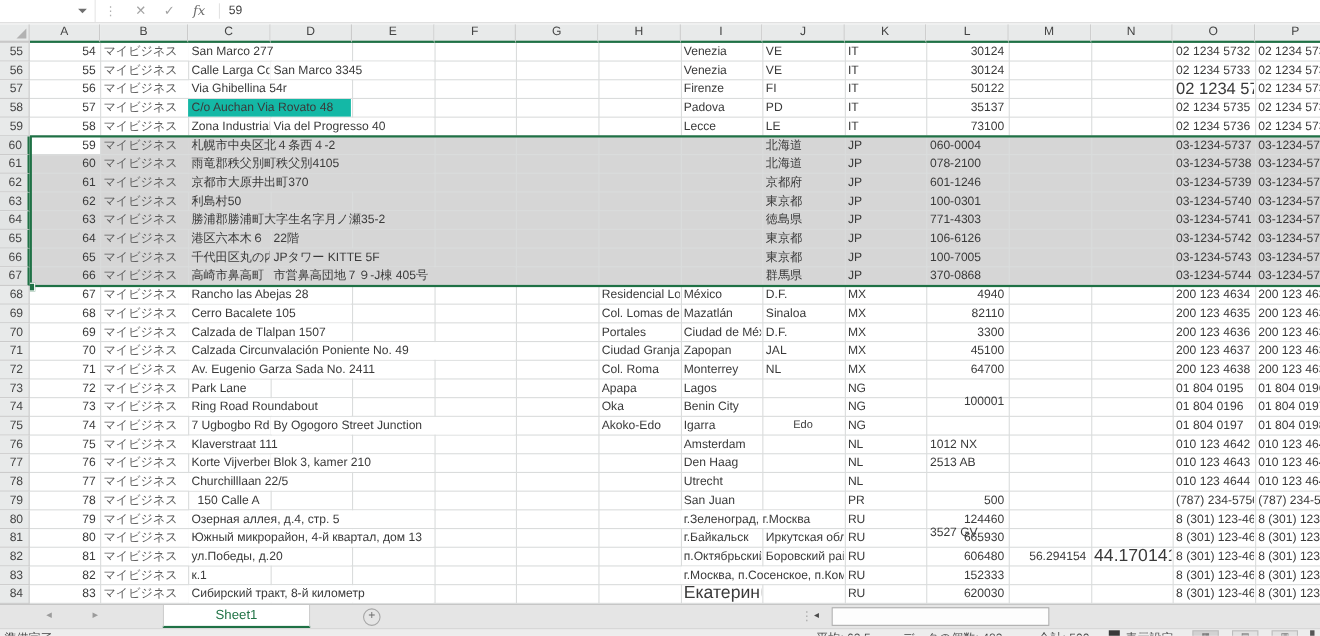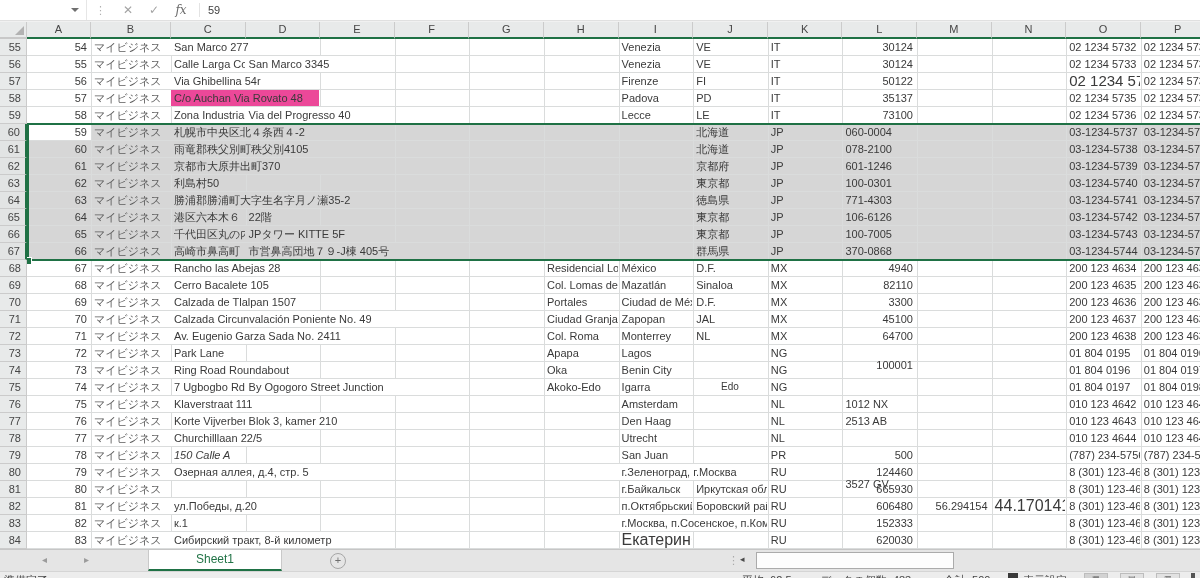--- a/index.html
+++ b/index.html
@@ -143,21 +143,21 @@
       <div style="left: 91px; top: 51px; width: 79px; height: 16px; line-height: 16px; font-size: 11px; overflow: hidden; white-space: nowrap; padding: 0px 3px; box-sizing: border-box; z-index: 2; color: rgb(92, 92, 92); text-align: left; position: absolute;">マイビジネス</div>
       <div style="left: 171px; top: 51px; width: 148.2px; height: 16px; line-height: 16px; font-size: 11px; overflow: hidden; white-space: nowrap; padding: 0px 3px; box-sizing: border-box; z-index: 2; color: rgb(58, 58, 58); text-align: left; position: absolute; background: rgb(255, 255, 255);">Via Ghibellina 54r</div>
       <div style="left: 618.6px; top: 51px; width: 73.6px; height: 16px; line-height: 16px; font-size: 11px; overflow: hidden; white-space: nowrap; padding: 0px 3px; box-sizing: border-box; z-index: 2; color: rgb(58, 58, 58); text-align: left; position: absolute;">Firenze</div>
       <div style="left: 693.2px; top: 51px; width: 73.6px; height: 16px; line-height: 16px; font-size: 11px; overflow: hidden; white-space: nowrap; padding: 0px 3px; box-sizing: border-box; z-index: 2; color: rgb(58, 58, 58); text-align: left; position: absolute;">FI</div>
       <div style="left: 767.8px; top: 51px; width: 73.6px; height: 16px; line-height: 16px; font-size: 11px; overflow: hidden; white-space: nowrap; padding: 0px 3px; box-sizing: border-box; z-index: 2; color: rgb(58, 58, 58); text-align: left; position: absolute;">IT</div>
       <div style="left: 842.4px; top: 51px; width: 73.6px; height: 16px; line-height: 16px; font-size: 11px; overflow: hidden; white-space: nowrap; padding: 0px 3px; box-sizing: border-box; z-index: 2; color: rgb(58, 58, 58); text-align: right; position: absolute;">50122</div>
       <div style="left: 1066.2px; top: 51px; width: 73.6px; height: 16px; line-height: 16px; font-size: 15px; overflow: hidden; white-space: nowrap; padding: 0px 3px; box-sizing: border-box; z-index: 2; color: rgb(58, 58, 58); text-align: left; position: absolute;">02 1234 5734</div>
       <div style="left: 1140.8px; top: 51px; width: 73.6px; height: 16px; line-height: 16px; font-size: 11px; overflow: hidden; white-space: nowrap; padding: 0px 3px; box-sizing: border-box; z-index: 2; color: rgb(58, 58, 58); text-align: left; position: absolute;">02 1234 573</div>
       <div style="left: 27px; top: 68px; width: 63px; height: 16px; line-height: 16px; font-size: 11px; overflow: hidden; white-space: nowrap; padding: 0px 3px; box-sizing: border-box; z-index: 2; color: rgb(58, 58, 58); text-align: right; position: absolute;">57</div>
       <div style="left: 91px; top: 68px; width: 79px; height: 16px; line-height: 16px; font-size: 11px; overflow: hidden; white-space: nowrap; padding: 0px 3px; box-sizing: border-box; z-index: 2; color: rgb(92, 92, 92); text-align: left; position: absolute;">マイビジネス</div>
-      <div style="left: 171px; top: 68px; width: 148.2px; height: 16px; line-height: 16px; font-size: 11px; overflow: hidden; white-space: nowrap; padding: 0px 3px; box-sizing: border-box; z-index: 2; color: rgb(58, 58, 58); text-align: left; position: absolute; background: #ec4899;">C/o Auchan Via Rovato 48</div>
+      <div style="left: 171px; top: 68px; width: 148.2px; height: 16px; line-height: 16px; font-size: 11px; overflow: hidden; white-space: nowrap; padding: 0px 3px; box-sizing: border-box; z-index: 2; color: rgb(58, 58, 58); text-align: left; position: absolute; background: #14b8a6;">C/o Auchan Via Rovato 48</div>
       <div style="left: 618.6px; top: 68px; width: 73.6px; height: 16px; line-height: 16px; font-size: 11px; overflow: hidden; white-space: nowrap; padding: 0px 3px; box-sizing: border-box; z-index: 2; color: rgb(58, 58, 58); text-align: left; position: absolute;">Padova</div>
       <div style="left: 693.2px; top: 68px; width: 73.6px; height: 16px; line-height: 16px; font-size: 11px; overflow: hidden; white-space: nowrap; padding: 0px 3px; box-sizing: border-box; z-index: 2; color: rgb(58, 58, 58); text-align: left; position: absolute;">PD</div>
       <div style="left: 767.8px; top: 68px; width: 73.6px; height: 16px; line-height: 16px; font-size: 11px; overflow: hidden; white-space: nowrap; padding: 0px 3px; box-sizing: border-box; z-index: 2; color: rgb(58, 58, 58); text-align: left; position: absolute;">IT</div>
       <div style="left: 842.4px; top: 68px; width: 73.6px; height: 16px; line-height: 16px; font-size: 11px; overflow: hidden; white-space: nowrap; padding: 0px 3px; box-sizing: border-box; z-index: 2; color: rgb(58, 58, 58); text-align: right; position: absolute;">35137</div>
       <div style="left: 1066.2px; top: 68px; width: 73.6px; height: 16px; line-height: 16px; font-size: 11px; overflow: hidden; white-space: nowrap; padding: 0px 3px; box-sizing: border-box; z-index: 2; color: rgb(58, 58, 58); text-align: left; position: absolute;">02 1234 5735</div>
       <div style="left: 1140.8px; top: 68px; width: 73.6px; height: 16px; line-height: 16px; font-size: 11px; overflow: hidden; white-space: nowrap; padding: 0px 3px; box-sizing: border-box; z-index: 2; color: rgb(58, 58, 58); text-align: left; position: absolute;">02 1234 573</div>
       <div style="left: 27px; top: 85px; width: 63px; height: 16px; line-height: 16px; font-size: 11px; overflow: hidden; white-space: nowrap; padding: 0px 3px; box-sizing: border-box; z-index: 2; color: rgb(58, 58, 58); text-align: right; position: absolute;">58</div>
       <div style="left: 91px; top: 85px; width: 79px; height: 16px; line-height: 16px; font-size: 11px; overflow: hidden; white-space: nowrap; padding: 0px 3px; box-sizing: border-box; z-index: 2; color: rgb(92, 92, 92); text-align: left; position: absolute;">マイビジネス</div>
       <div style="left: 171px; top: 85px; width: 73.6px; height: 16px; line-height: 16px; font-size: 11px; overflow: hidden; white-space: nowrap; padding: 0px 3px; box-sizing: border-box; z-index: 2; color: rgb(58, 58, 58); text-align: left; position: absolute;">Zona Industriale</div>
       <div style="left: 245.6px; top: 85px; width: 148.2px; height: 16px; line-height: 16px; font-size: 11px; overflow: hidden; white-space: nowrap; padding: 0px 3px; box-sizing: border-box; z-index: 2; color: rgb(58, 58, 58); text-align: left; position: absolute; background: rgb(255, 255, 255);">Via del Progresso 40</div>
@@ -331,36 +331,37 @@
       <div style="left: 27px; top: 408px; width: 63px; height: 16px; line-height: 16px; font-size: 11px; overflow: hidden; white-space: nowrap; padding: 0px 3px; box-sizing: border-box; z-index: 2; color: rgb(58, 58, 58); text-align: right; position: absolute;">77</div>
       <div style="left: 91px; top: 408px; width: 79px; height: 16px; line-height: 16px; font-size: 11px; overflow: hidden; white-space: nowrap; padding: 0px 3px; box-sizing: border-box; z-index: 2; color: rgb(92, 92, 92); text-align: left; position: absolute;">マイビジネス</div>
       <div style="left: 171px; top: 408px; width: 148.2px; height: 16px; line-height: 16px; font-size: 11px; overflow: hidden; white-space: nowrap; padding: 0px 3px; box-sizing: border-box; z-index: 2; color: rgb(58, 58, 58); text-align: left; position: absolute; background: rgb(255, 255, 255);">Churchilllaan 22/5</div>
       <div style="left: 618.6px; top: 408px; width: 73.6px; height: 16px; line-height: 16px; font-size: 11px; overflow: hidden; white-space: nowrap; padding: 0px 3px; box-sizing: border-box; z-index: 2; color: rgb(58, 58, 58); text-align: left; position: absolute;">Utrecht</div>
       <div style="left: 767.8px; top: 408px; width: 73.6px; height: 16px; line-height: 16px; font-size: 11px; overflow: hidden; white-space: nowrap; padding: 0px 3px; box-sizing: border-box; z-index: 2; color: rgb(58, 58, 58); text-align: left; position: absolute;">NL</div>
       <div style="left: 842.4px; top: 408px; width: 73.6px; height: 16px; line-height: 16px; font-size: 11px; overflow: hidden; white-space: nowrap; padding: 0px 3px; box-sizing: border-box; z-index: 2; color: rgb(58, 58, 58); text-align: left; position: absolute; margin-top: 46px;">3527 GV</div>
       <div style="left: 1066.2px; top: 408px; width: 73.6px; height: 16px; line-height: 16px; font-size: 11px; overflow: hidden; white-space: nowrap; padding: 0px 3px; box-sizing: border-box; z-index: 2; color: rgb(58, 58, 58); text-align: left; position: absolute;">010 123 4644</div>
       <div style="left: 1140.8px; top: 408px; width: 73.6px; height: 16px; line-height: 16px; font-size: 11px; overflow: hidden; white-space: nowrap; padding: 0px 3px; box-sizing: border-box; z-index: 2; color: rgb(58, 58, 58); text-align: left; position: absolute;">010 123 464</div>
       <div style="left: 27px; top: 425px; width: 63px; height: 16px; line-height: 16px; font-size: 11px; overflow: hidden; white-space: nowrap; padding: 0px 3px; box-sizing: border-box; z-index: 2; color: rgb(58, 58, 58); text-align: right; position: absolute;">78</div>
       <div style="left: 91px; top: 425px; width: 79px; height: 16px; line-height: 16px; font-size: 11px; overflow: hidden; white-space: nowrap; padding: 0px 3px; box-sizing: border-box; z-index: 2; color: rgb(92, 92, 92); text-align: left; position: absolute;">マイビジネス</div>
-      <div style="left: 171px; top: 425px; width: 73.6px; height: 16px; line-height: 16px; font-size: 11px; overflow: hidden; white-space: nowrap; padding: 0px 3px; box-sizing: border-box; z-index: 2; color: rgb(58, 58, 58); text-align: left; position: absolute; font-style: italic;">150 Calle A</div>
+      <div style="left: 171px; top: 425px; width: 73.6px; height: 16px; line-height: 16px; font-size: 11px; overflow: hidden; white-space: nowrap; padding: 0px 3px; box-sizing: border-box; z-index: 2; color: rgb(58, 58, 58); text-align: center; position: absolute;">150 Calle A</div>
       <div style="left: 618.6px; top: 425px; width: 73.6px; height: 16px; line-height: 16px; font-size: 11px; overflow: hidden; white-space: nowrap; padding: 0px 3px; box-sizing: border-box; z-index: 2; color: rgb(58, 58, 58); text-align: left; position: absolute;">San Juan</div>
       <div style="left: 767.8px; top: 425px; width: 73.6px; height: 16px; line-height: 16px; font-size: 11px; overflow: hidden; white-space: nowrap; padding: 0px 3px; box-sizing: border-box; z-index: 2; color: rgb(58, 58, 58); text-align: left; position: absolute;">PR</div>
       <div style="left: 842.4px; top: 425px; width: 73.6px; height: 16px; line-height: 16px; font-size: 11px; overflow: hidden; white-space: nowrap; padding: 0px 3px; box-sizing: border-box; z-index: 2; color: rgb(58, 58, 58); text-align: right; position: absolute;">500</div>
       <div style="left: 1066.2px; top: 425px; width: 73.6px; height: 16px; line-height: 16px; font-size: 11px; overflow: hidden; white-space: nowrap; padding: 0px 3px; box-sizing: border-box; z-index: 2; color: rgb(58, 58, 58); text-align: left; position: absolute;">(787) 234-5756</div>
       <div style="left: 1140.8px; top: 425px; width: 73.6px; height: 16px; line-height: 16px; font-size: 11px; overflow: hidden; white-space: nowrap; padding: 0px 3px; box-sizing: border-box; z-index: 2; color: rgb(58, 58, 58); text-align: left; position: absolute;">(787) 234-57</div>
       <div style="left: 27px; top: 442px; width: 63px; height: 16px; line-height: 16px; font-size: 11px; overflow: hidden; white-space: nowrap; padding: 0px 3px; box-sizing: border-box; z-index: 2; color: rgb(58, 58, 58); text-align: right; position: absolute;">79</div>
       <div style="left: 91px; top: 442px; width: 79px; height: 16px; line-height: 16px; font-size: 11px; overflow: hidden; white-space: nowrap; padding: 0px 3px; box-sizing: border-box; z-index: 2; color: rgb(92, 92, 92); text-align: left; position: absolute;">マイビジネス</div>
       <div style="left: 171px; top: 442px; width: 222.8px; height: 16px; line-height: 16px; font-size: 11px; overflow: hidden; white-space: nowrap; padding: 0px 3px; box-sizing: border-box; z-index: 2; color: rgb(58, 58, 58); text-align: left; position: absolute; background: rgb(255, 255, 255);">Озерная аллея, д.4, стр. 5</div>
       <div style="left: 618.6px; top: 442px; width: 148.2px; height: 16px; line-height: 16px; font-size: 11px; overflow: hidden; white-space: nowrap; padding: 0px 3px; box-sizing: border-box; z-index: 2; color: rgb(58, 58, 58); text-align: left; position: absolute; background: rgb(255, 255, 255);">г.Зеленоград, г.Москва</div>
       <div style="left: 767.8px; top: 442px; width: 73.6px; height: 16px; line-height: 16px; font-size: 11px; overflow: hidden; white-space: nowrap; padding: 0px 3px; box-sizing: border-box; z-index: 2; color: rgb(58, 58, 58); text-align: left; position: absolute;">RU</div>
       <div style="left: 842.4px; top: 442px; width: 73.6px; height: 16px; line-height: 16px; font-size: 11px; overflow: hidden; white-space: nowrap; padding: 0px 3px; box-sizing: border-box; z-index: 2; color: rgb(58, 58, 58); text-align: right; position: absolute;">124460</div>
       <div style="left: 1066.2px; top: 442px; width: 73.6px; height: 16px; line-height: 16px; font-size: 11px; overflow: hidden; white-space: nowrap; padding: 0px 3px; box-sizing: border-box; z-index: 2; color: rgb(58, 58, 58); text-align: left; position: absolute;">8 (301) 123-46</div>
       <div style="left: 1140.8px; top: 442px; width: 73.6px; height: 16px; line-height: 16px; font-size: 11px; overflow: hidden; white-space: nowrap; padding: 0px 3px; box-sizing: border-box; z-index: 2; color: rgb(58, 58, 58); text-align: left; position: absolute;">8 (301) 123-4</div>
       <div style="left: 27px; top: 459px; width: 63px; height: 16px; line-height: 16px; font-size: 11px; overflow: hidden; white-space: nowrap; padding: 0px 3px; box-sizing: border-box; z-index: 2; color: rgb(58, 58, 58); text-align: right; position: absolute;">80</div>
       <div style="left: 91px; top: 459px; width: 79px; height: 16px; line-height: 16px; font-size: 11px; overflow: hidden; white-space: nowrap; padding: 0px 3px; box-sizing: border-box; z-index: 2; color: rgb(92, 92, 92); text-align: left; position: absolute;">マイビジネス</div>
+      <div style="left: 171px; top: 459px; width: 222.8px; height: 16px; line-height: 16px; font-size: 11px; overflow: hidden; white-space: nowrap; padding: 0px 3px; box-sizing: border-box; z-index: 2; color: rgb(58, 58, 58); text-align: left; position: absolute; background: rgb(255, 255, 255);">Южный микрорайон, 4-й квартал, дом 13</div>
       <div style="left: 618.6px; top: 459px; width: 73.6px; height: 16px; line-height: 16px; font-size: 11px; overflow: hidden; white-space: nowrap; padding: 0px 3px; box-sizing: border-box; z-index: 2; color: rgb(58, 58, 58); text-align: left; position: absolute;">г.Байкальск</div>
       <div style="left: 693.2px; top: 459px; width: 73.6px; height: 16px; line-height: 16px; font-size: 11px; overflow: hidden; white-space: nowrap; padding: 0px 3px; box-sizing: border-box; z-index: 2; color: rgb(58, 58, 58); text-align: left; position: absolute;">Иркутская область</div>
       <div style="left: 767.8px; top: 459px; width: 73.6px; height: 16px; line-height: 16px; font-size: 11px; overflow: hidden; white-space: nowrap; padding: 0px 3px; box-sizing: border-box; z-index: 2; color: rgb(58, 58, 58); text-align: left; position: absolute;">RU</div>
       <div style="left: 842.4px; top: 459px; width: 73.6px; height: 16px; line-height: 16px; font-size: 11px; overflow: hidden; white-space: nowrap; padding: 0px 3px; box-sizing: border-box; z-index: 2; color: rgb(58, 58, 58); text-align: right; position: absolute;">665930</div>
       <div style="left: 1066.2px; top: 459px; width: 73.6px; height: 16px; line-height: 16px; font-size: 11px; overflow: hidden; white-space: nowrap; padding: 0px 3px; box-sizing: border-box; z-index: 2; color: rgb(58, 58, 58); text-align: left; position: absolute;">8 (301) 123-46</div>
       <div style="left: 1140.8px; top: 459px; width: 73.6px; height: 16px; line-height: 16px; font-size: 11px; overflow: hidden; white-space: nowrap; padding: 0px 3px; box-sizing: border-box; z-index: 2; color: rgb(58, 58, 58); text-align: left; position: absolute;">8 (301) 123-4</div>
       <div style="left: 27px; top: 476px; width: 63px; height: 16px; line-height: 16px; font-size: 11px; overflow: hidden; white-space: nowrap; padding: 0px 3px; box-sizing: border-box; z-index: 2; color: rgb(58, 58, 58); text-align: right; position: absolute;">81</div>
       <div style="left: 91px; top: 476px; width: 79px; height: 16px; line-height: 16px; font-size: 11px; overflow: hidden; white-space: nowrap; padding: 0px 3px; box-sizing: border-box; z-index: 2; color: rgb(92, 92, 92); text-align: left; position: absolute;">マイビジネス</div>
       <div style="left: 171px; top: 476px; width: 148.2px; height: 16px; line-height: 16px; font-size: 11px; overflow: hidden; white-space: nowrap; padding: 0px 3px; box-sizing: border-box; z-index: 2; color: rgb(58, 58, 58); text-align: left; position: absolute; background: rgb(255, 255, 255);">ул.Победы, д.20</div>
       <div style="left: 618.6px; top: 476px; width: 73.6px; height: 16px; line-height: 16px; font-size: 11px; overflow: hidden; white-space: nowrap; padding: 0px 3px; box-sizing: border-box; z-index: 2; color: rgb(58, 58, 58); text-align: left; position: absolute;">п.Октябрьский</div>

